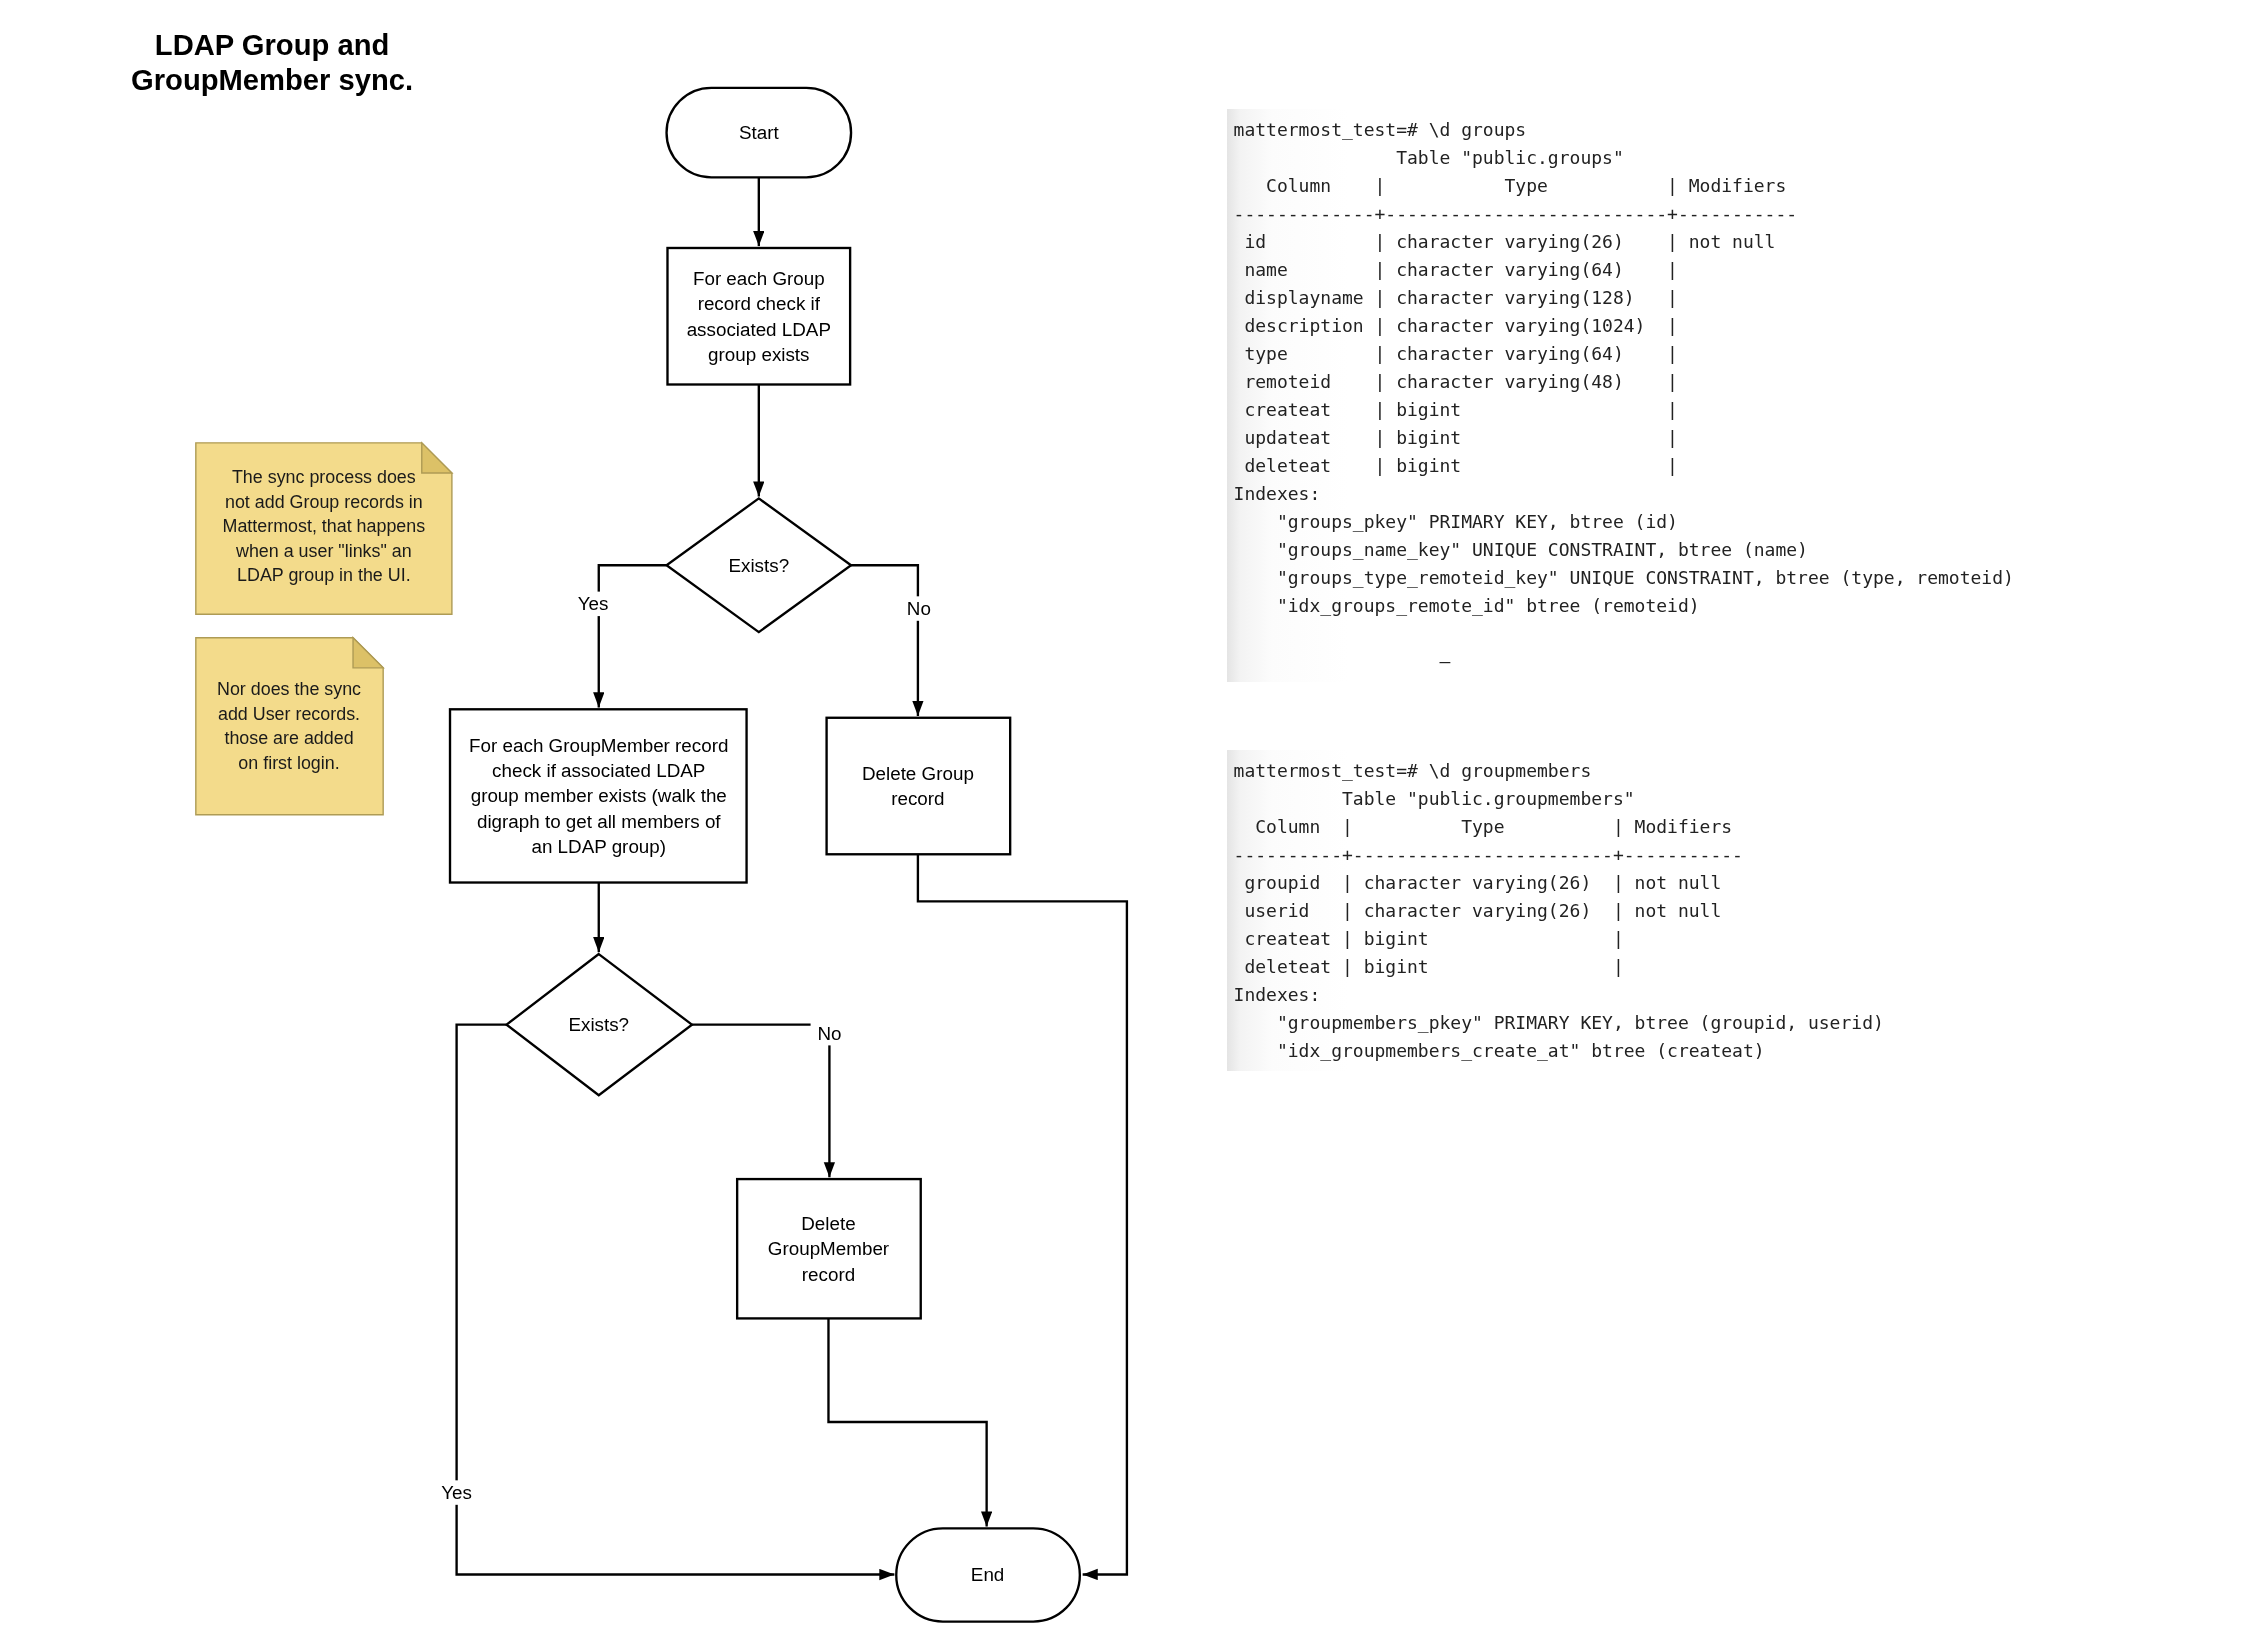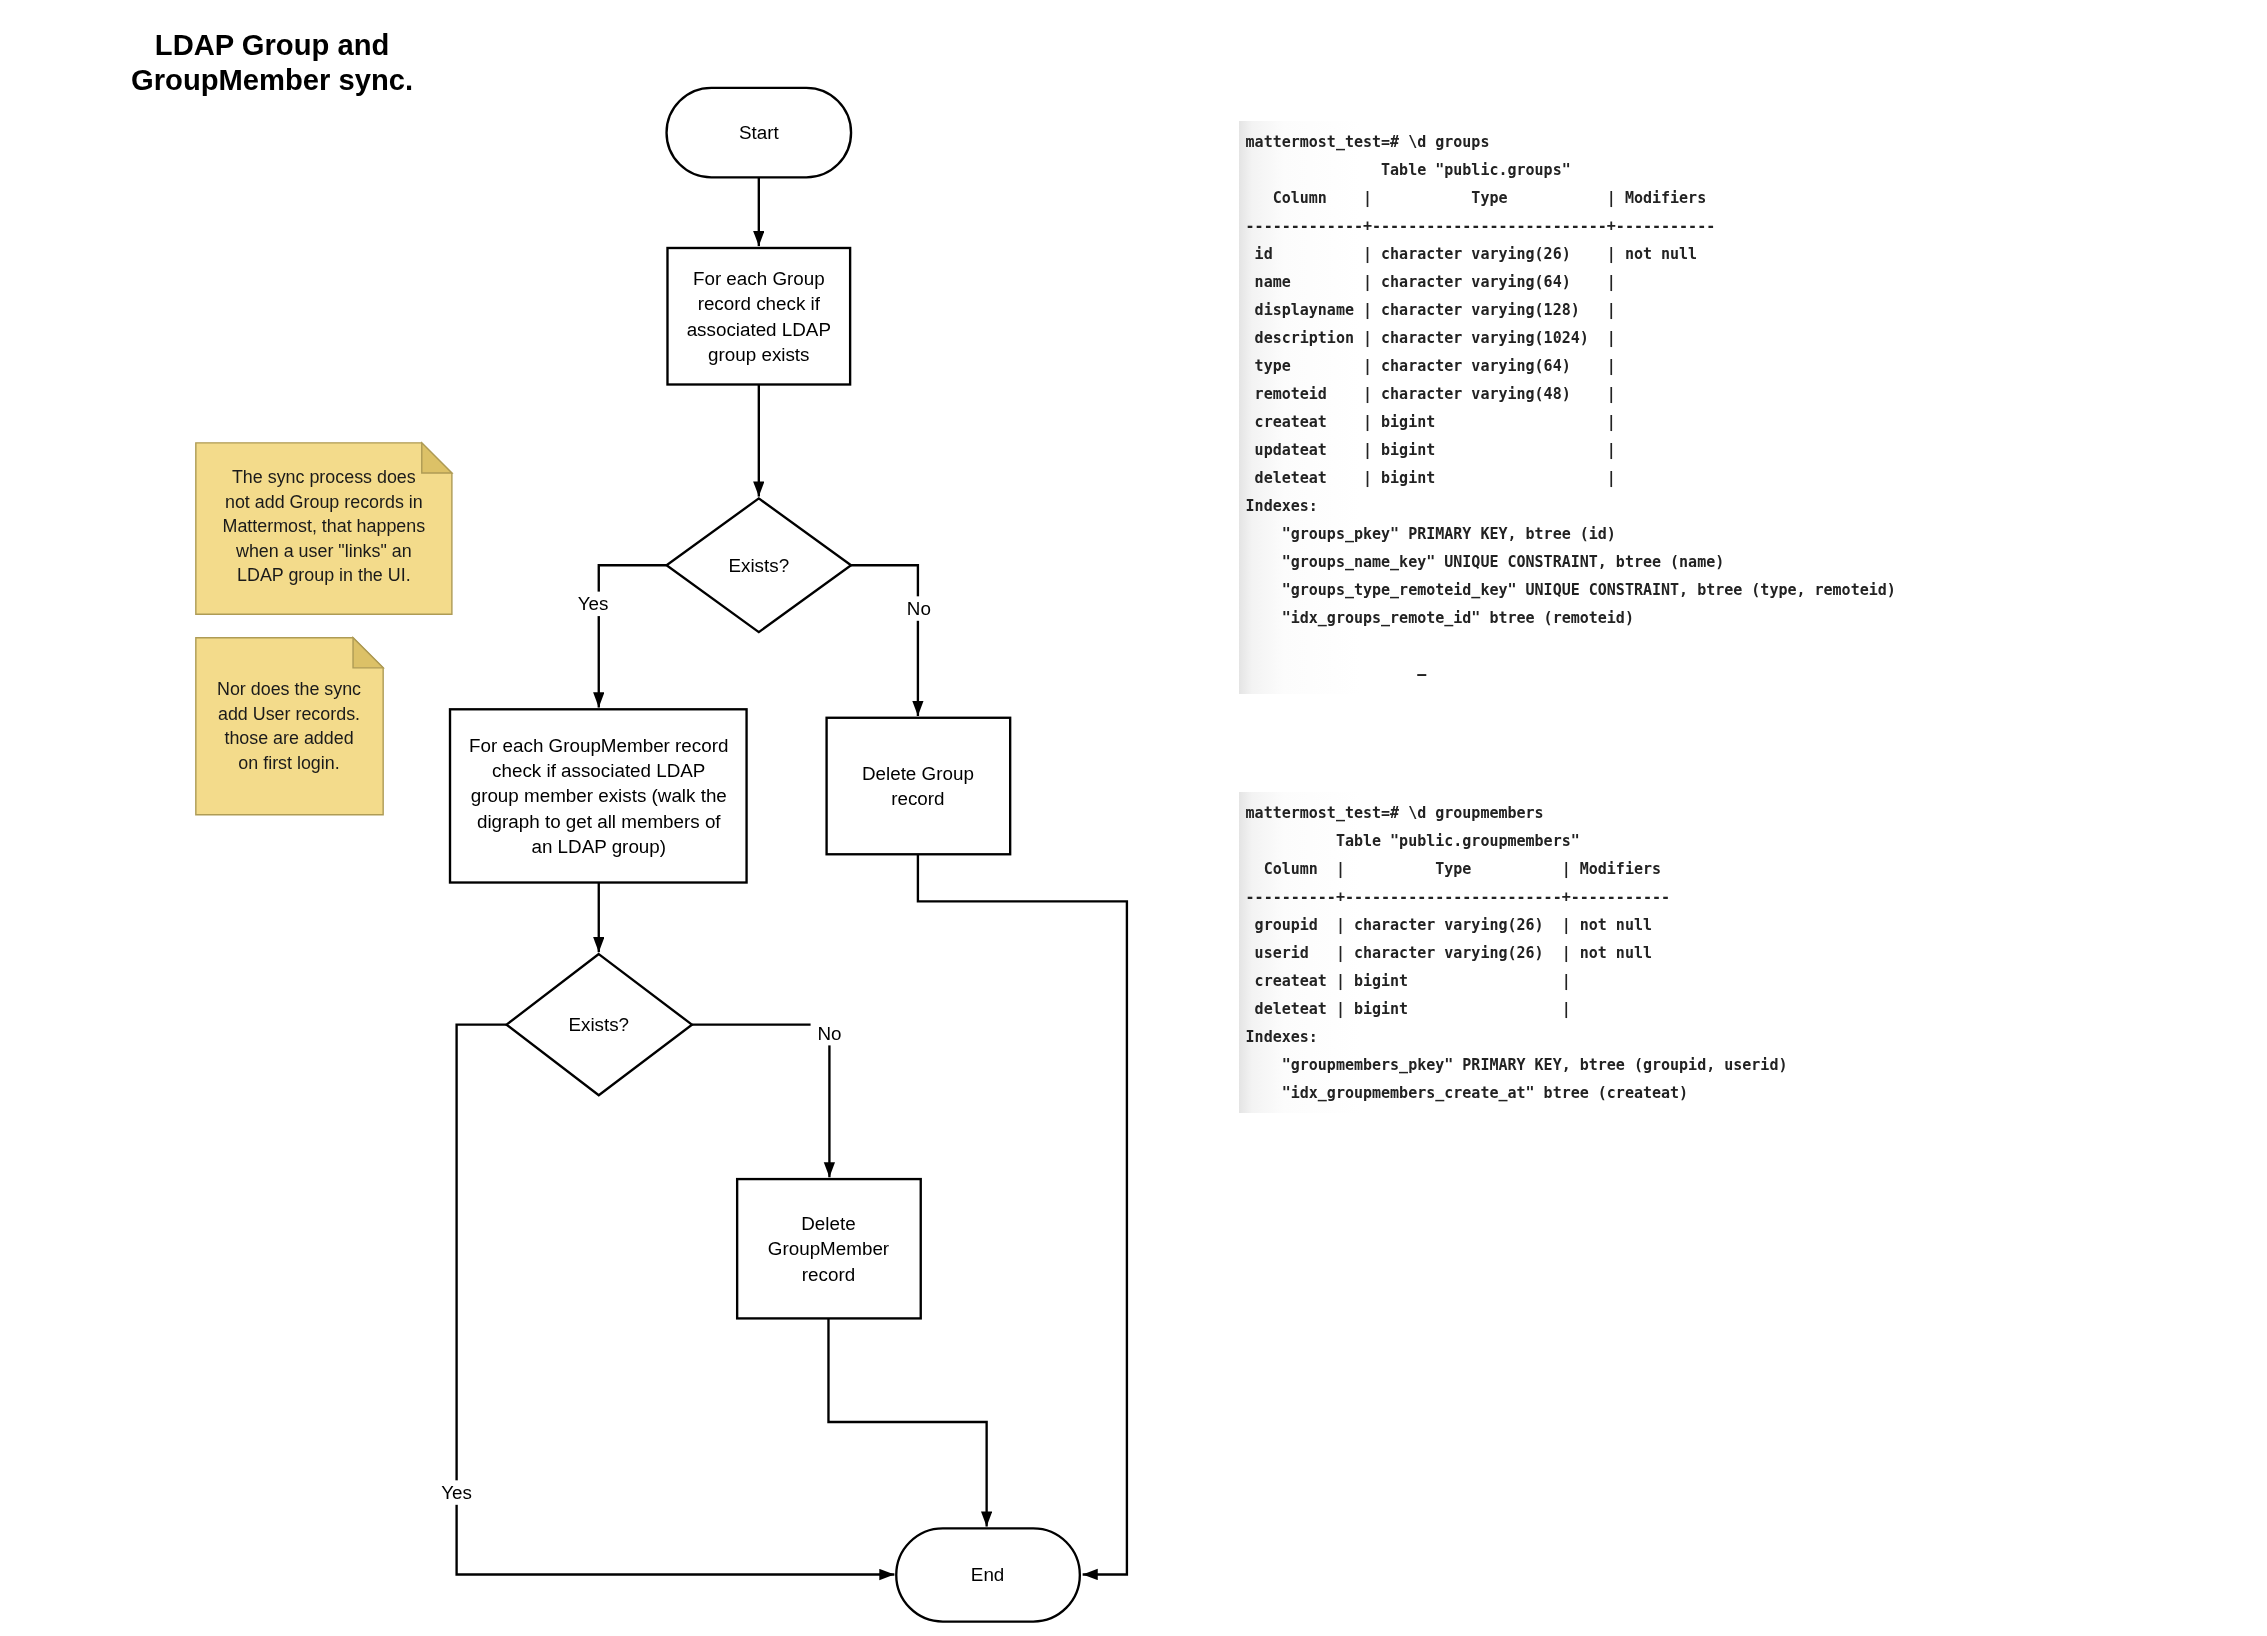--- a/index.html
+++ b/index.html
@@ -13,31 +13,30 @@
     font-size:20px;fill:#000;text-anchor:middle;
   }
   svg text.title-line{font-size:31px;font-weight:bold;}
   svg text.note-line{font-size:19px;fill:#1a1a1a;}
   .shape{fill:#ffffff;stroke:#000000;stroke-width:2.5;}
   .edge{fill:none;stroke:#000000;stroke-width:2.5;}
   .label-bg{fill:#ffffff;}
   .note-body{fill:var(--note-fill,#F3DB8B);stroke:var(--note-stroke,#AE9B55);stroke-width:1.5;}
   .note-fold{fill:var(--note-fold,#DCC167);stroke:var(--note-stroke,#AE9B55);stroke-width:1.5;}
   pre.terminal{
-    position:absolute;margin:12px;
+    position:absolute;margin:0;
     font-family:"DejaVu Sans Mono", monospace;
-    font-size:15px;line-height:28px;
+    font-size:18px;line-height:28px;
     color:var(--terminal-text,#222222);
     padding:6.6px 0 6.6px 6.6px;
     background:linear-gradient(90deg,#e4e4e4 0px,#f3f3f3 13px,#fcfcfc 45px,#ffffff 122px);
     white-space:pre;
-    font-weight:bold;
   }
   #terminal-groups{left:1227px;top:109px;width:944px;}
-  #terminal-groupmembers{left:1227px;top:780px;width:730px;}
+  #terminal-groupmembers{left:1227px;top:750px;width:730px;}
 </style>
 </head>
 <body>
 
 
 
 <svg width="2267" height="1637" viewBox="0 0 2408 1738" xmlns="http://www.w3.org/2000/svg">
   <defs>
     <marker id="arrow" markerUnits="userSpaceOnUse" markerWidth="18" markerHeight="14" refX="16" refY="6" orient="auto">
       <path d="M0,0 L16,6 L0,12 Z" fill="#000000"></path>

